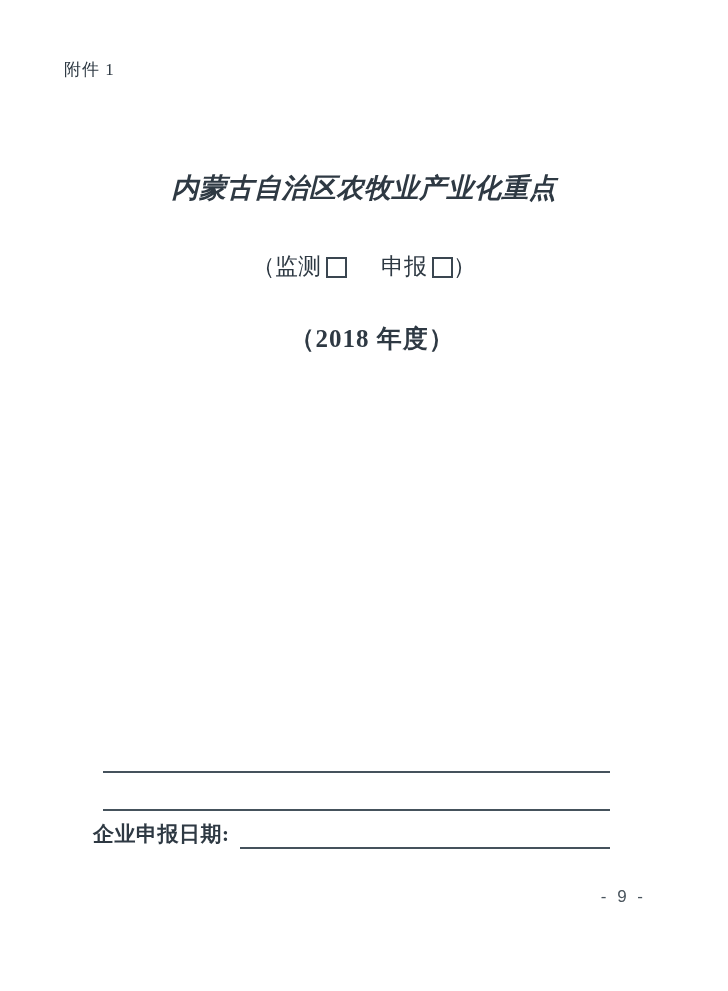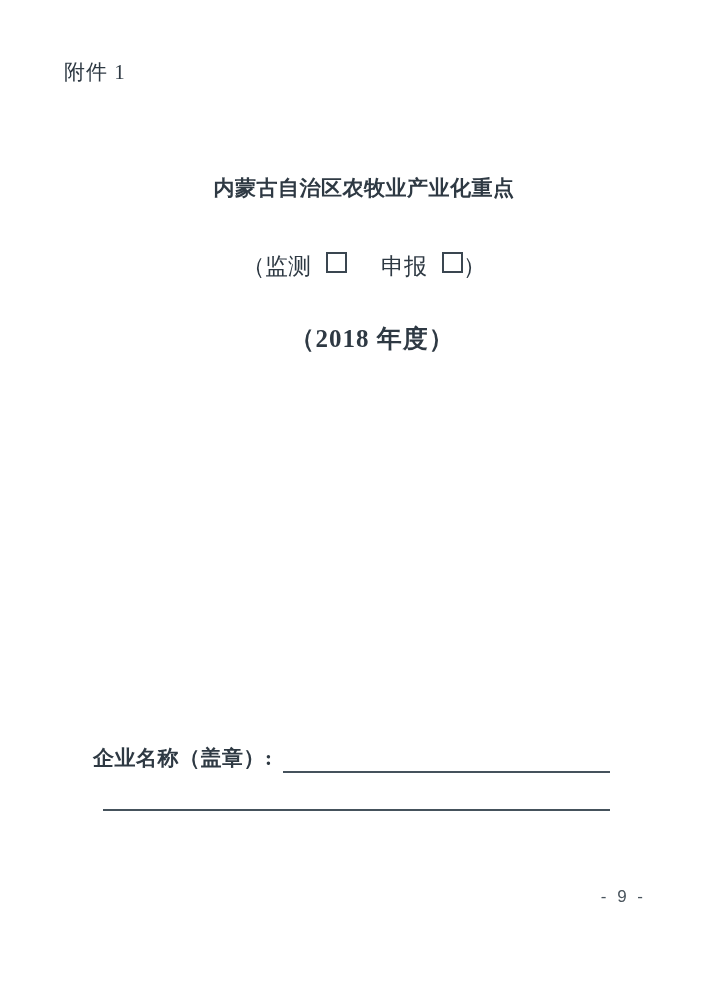--- a/index.html
+++ b/index.html
@@ -14,48 +14,48 @@
     margin: 0 auto;
     background: #ffffff;
     color: #2e3943;
     font-family: "Liberation Serif", serif;
     overflow: hidden;
   }
   .attachment {
     position: absolute;
     left: 64px;
     top: 58px;
-    font-size: 21px;
+    font-size: 17px;
     letter-spacing: 1px;
   }
   .title {
     position: absolute;
     left: 0;
     top: 166px;
     width: 100%;
     text-align: center;
-    font-size: 21px;
+    font-size: 27px;
     font-weight: bold;
     line-height: 45px;
     letter-spacing: 0.5px;
+    font-style: italic;
   }
   .checkline {
     position: absolute;
     left: 0;
     top: 252px;
     width: 100%;
     text-align: center;
     font-size: 23px;
     line-height: 30px;
     white-space: nowrap;
   }
   .checkline .opt {
     display: inline-flex;
-    align-items: flex-start;
-    gap: 10px;
+    align-items: center;
   }
   .box {
     display: inline-block;
     width: 17px;
     height: 17px;
     border: 2px solid #3a4650;
     margin-left: 5px;
     vertical-align: -1px;
     background: #ffffff;
   }
@@ -129,23 +129,26 @@
       </span><span class="opt-gap"></span><span class="opt">
         <span>申报</span>
         <span class="box"></span>
       </span><span>）</span>
   </div>
 
   <div class="year">（2018 年度）</div>
 
   <div class="form">
     <div class="form-row">
-      <span class="form-label">企业名称（盖章）:</span>
       <span class="field-line"></span>
     </div>
     <div class="form-row">
+      <span class="field-line"></span>
+    </div>
+    <div class="form-row">
+      <span class="form-label">企业申报日期:</span>
       <span class="field-line"></span>
     </div>
   </div>
 
   <div class="pagenum">- 9 -</div>
 
 </div>
 
 </body></html>

